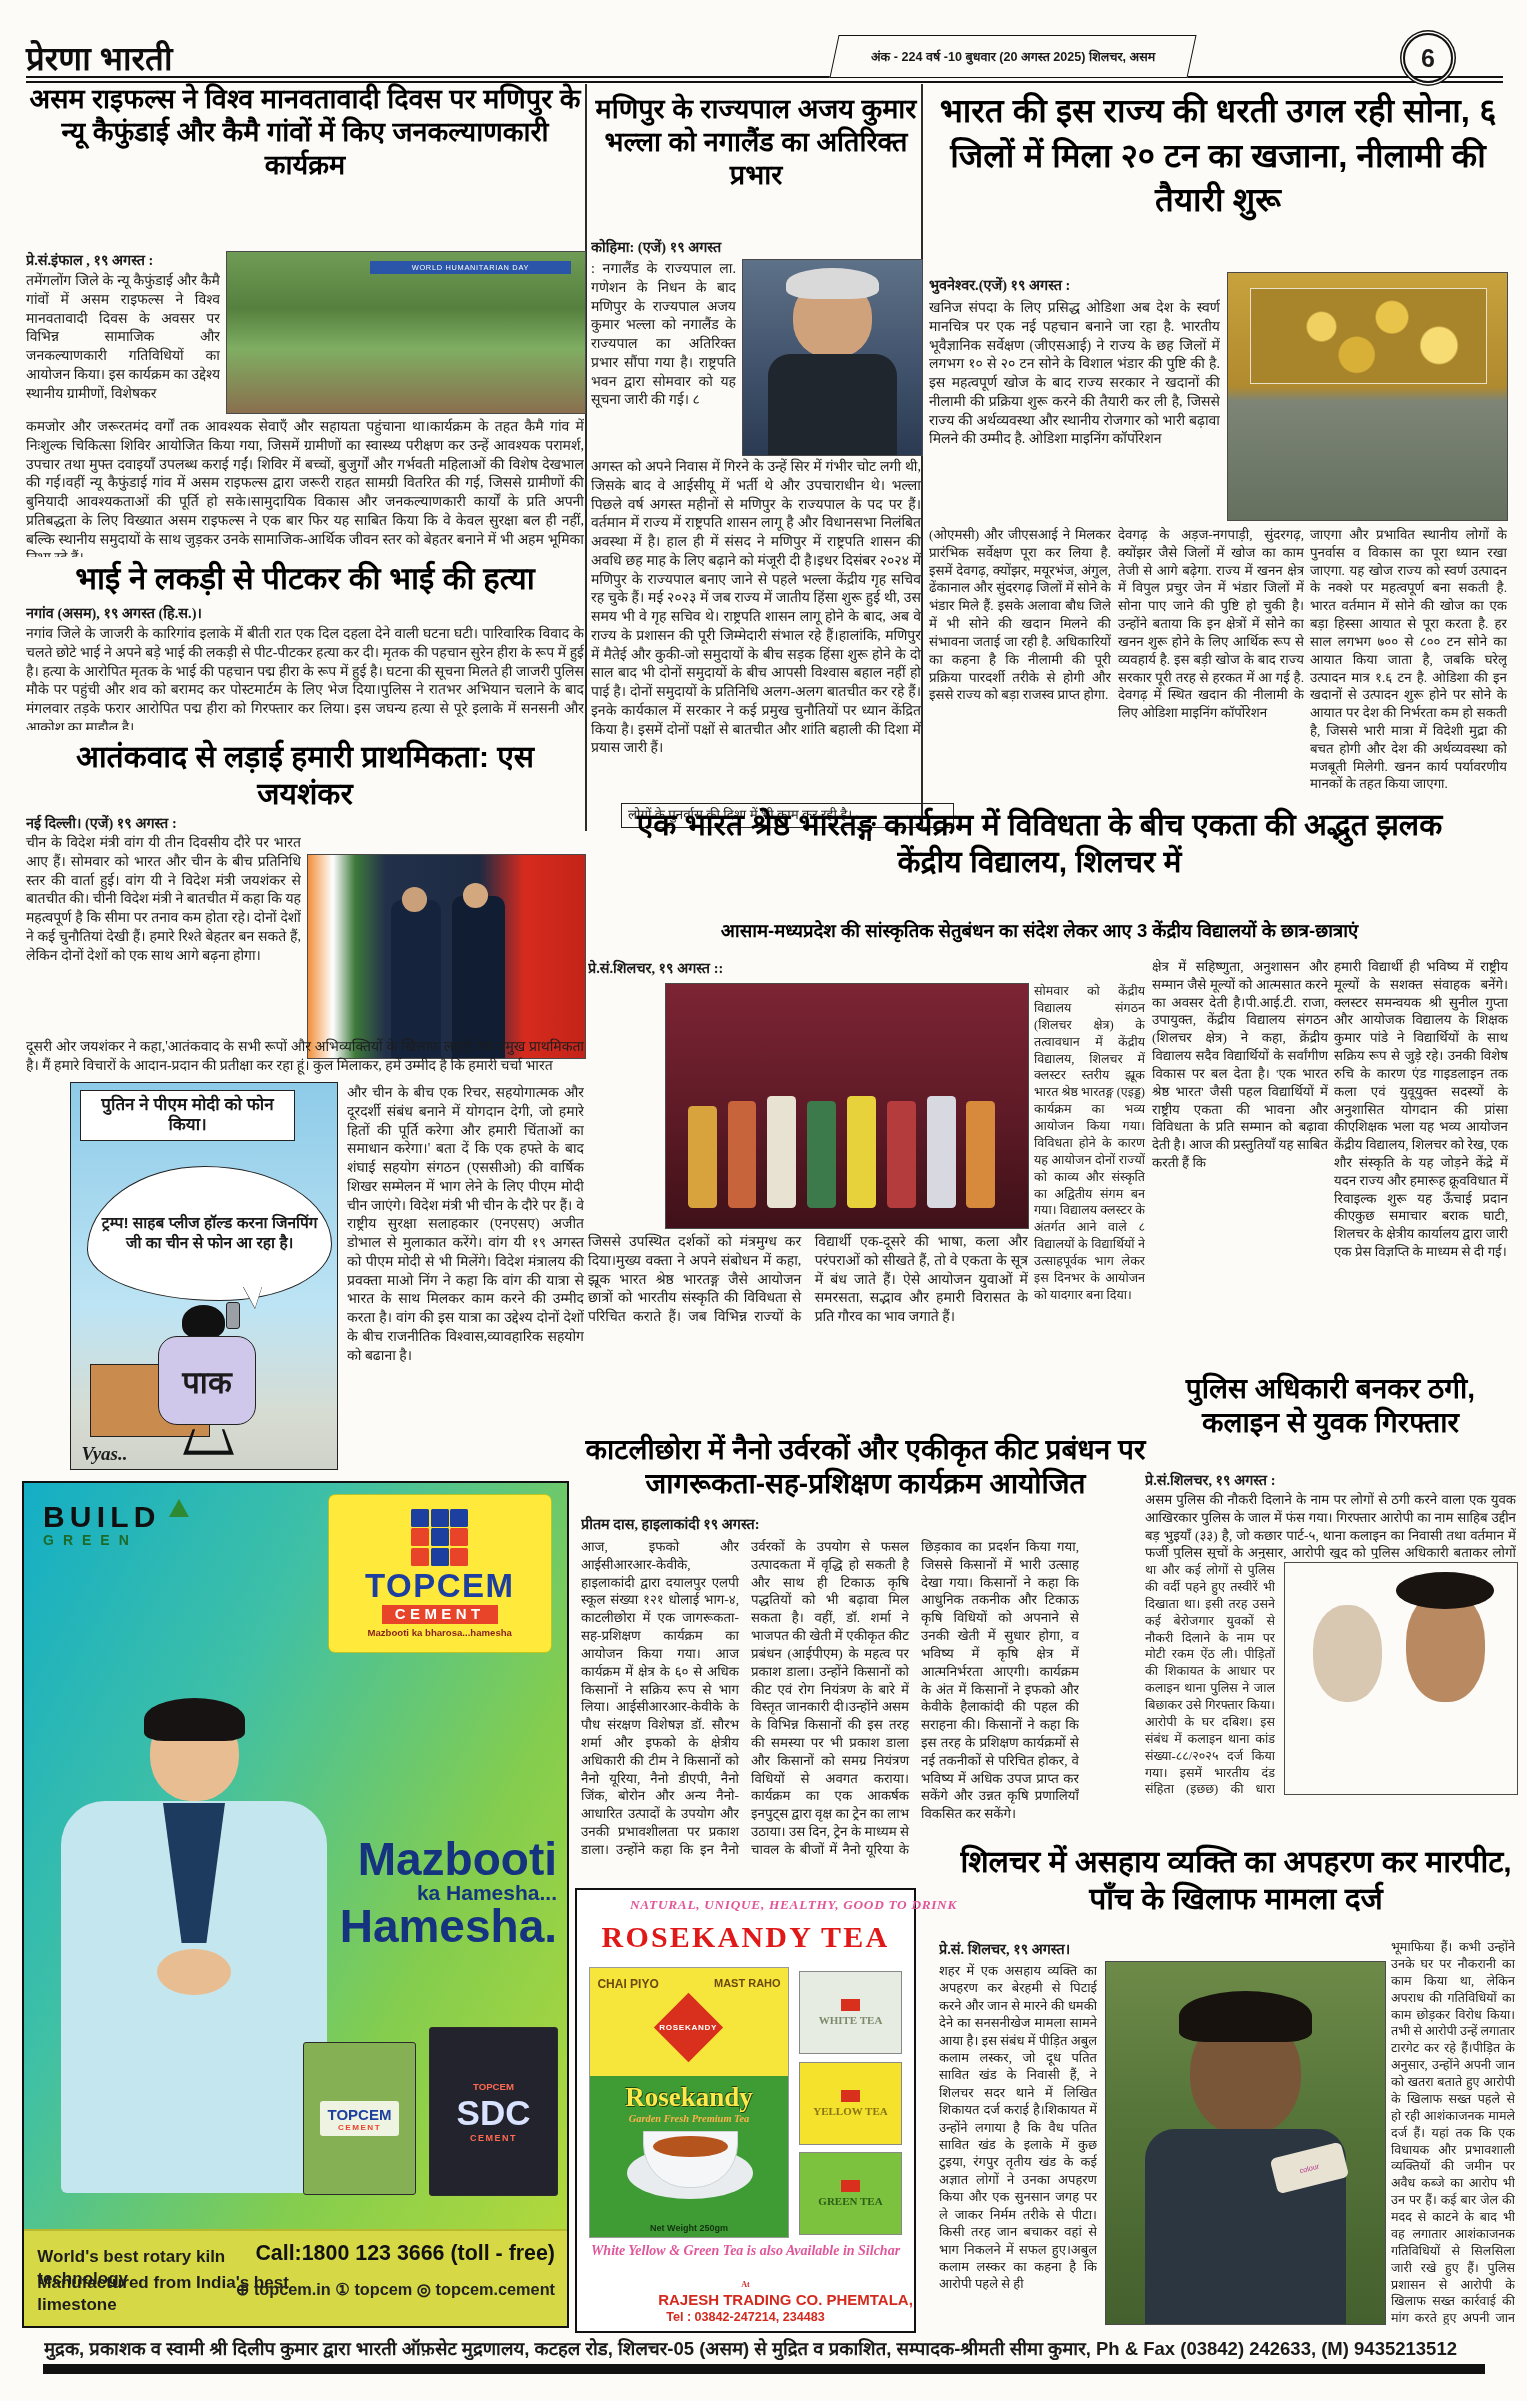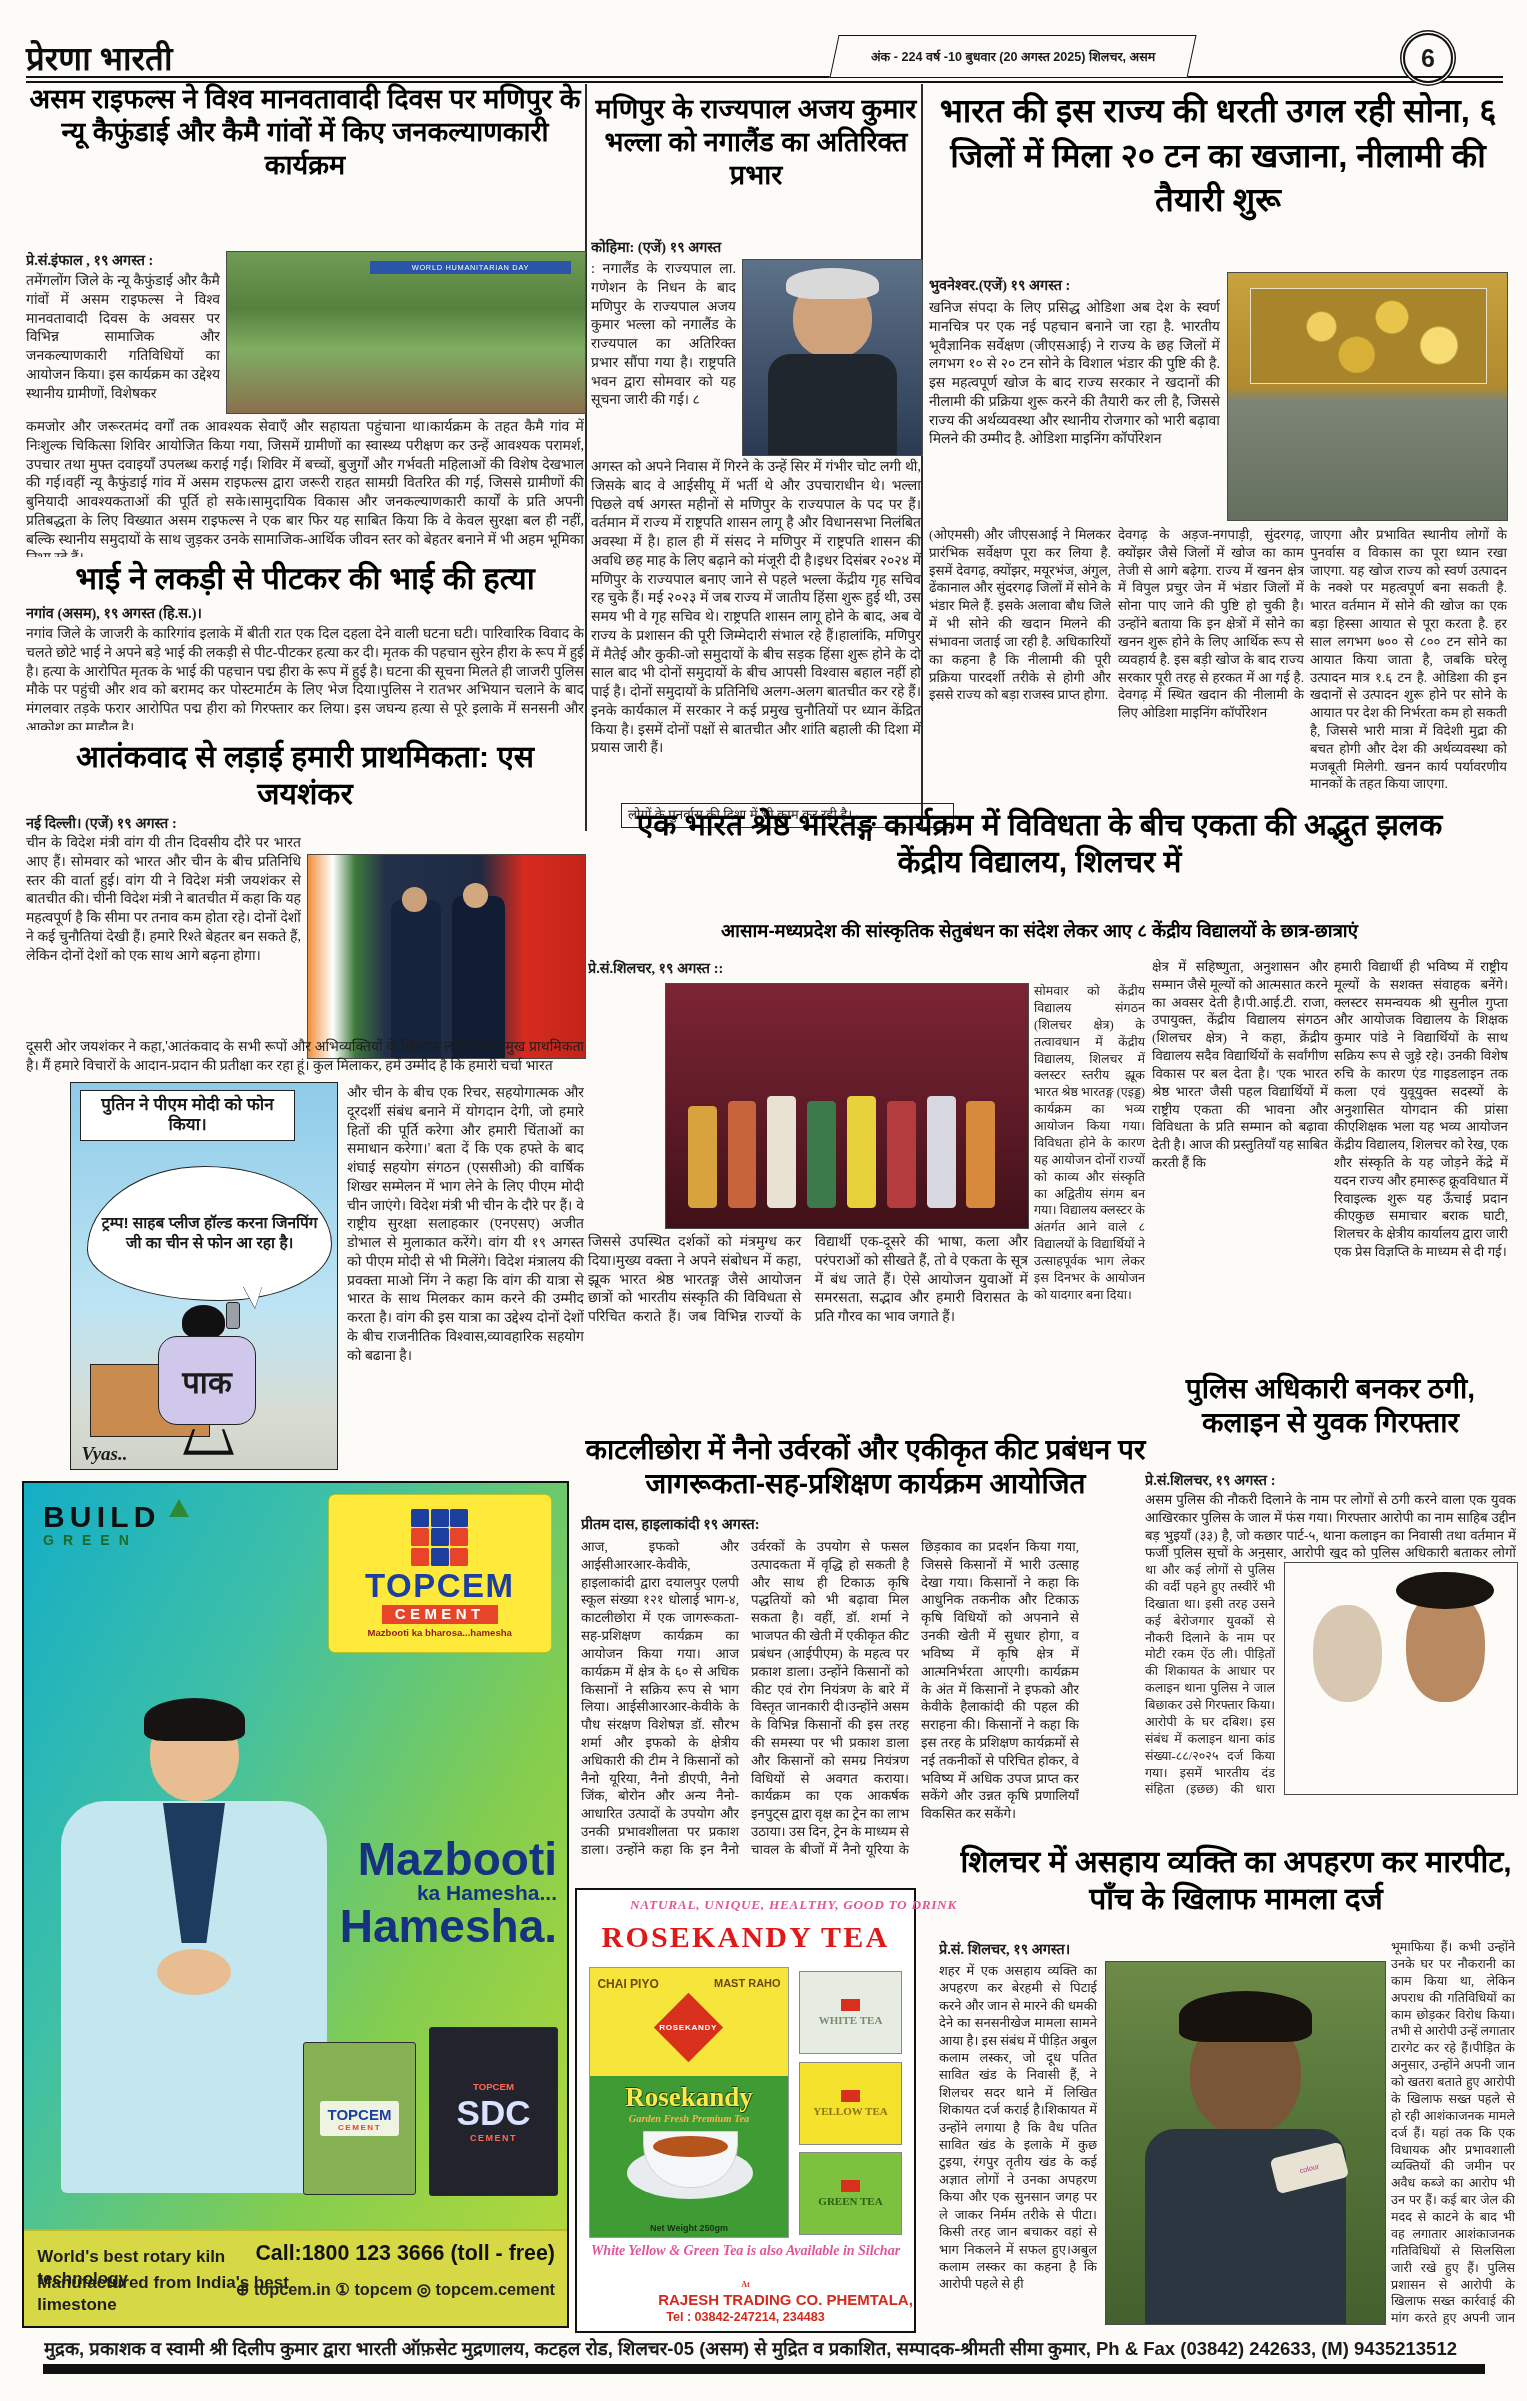--- a/index.html
+++ b/index.html
@@ -183,21 +183,21 @@
   <div class="abs byline" style="left:929px;top:275px;width:296px;">भुवनेश्वर.(एजें) १९ अगस्त :</div>
   <div class="abs body" style="left:929px;top:299px;width:291px;height:220px;">खनिज संपदा के लिए प्रसिद्ध ओडिशा अब देश के स्वर्ण मानचित्र पर एक नई पहचान बनाने जा रहा है. भारतीय भूवैज्ञानिक सर्वेक्षण (जीएसआई) ने राज्य के छह जिलों में लगभग १० से २० टन सोने के विशाल भंडार की पुष्टि की है. इस महत्वपूर्ण खोज के बाद राज्य सरकार ने खदानों की नीलामी की प्रक्रिया शुरू करने की तैयारी कर ली है, जिससे राज्य की अर्थव्यवस्था और स्थानीय रोजगार को भारी बढ़ावा मिलने की उम्मीद है. ओडिशा माइनिंग कॉर्पोरेशन</div>
   <div class="abs photo" style="left:1227px;top:272px;width:279px;height:247px;background:linear-gradient(180deg,#c8a23c 0%,#b08a2e 46%,#7c8576 52%,#66705f 100%);">
     <div class="abs" style="left:8%;top:6%;width:84%;height:38%;background:radial-gradient(circle at 30% 40%,#f0d060 8%,transparent 9%),radial-gradient(circle at 60% 30%,#e8c44a 10%,transparent 11%),radial-gradient(circle at 80% 60%,#f6dc72 9%,transparent 10%),radial-gradient(circle at 45% 70%,#d8b038 12%,transparent 13%),#a8842a;border:1.5px solid #e8e0c8;"></div>
   </div>
   <div class="abs body" style="left:929px;top:526px;width:182px;height:274px;font-size:13.3px;">(ओएमसी) और जीएसआई ने मिलकर प्रारंभिक सर्वेक्षण पूरा कर लिया है. इसमें देवगढ़, क्योंझर, मयूरभंज, अंगुल, ढेंकानाल और सुंदरगढ़ जिलों में सोने के भंडार मिले हैं. इसके अलावा बौध जिले में भी सोने की खदान मिलने की संभावना जताई जा रही है. अधिकारियों का कहना है कि नीलामी की पूरी प्रक्रिया पारदर्शी तरीके से होगी और इससे राज्य को बड़ा राजस्व प्राप्त होगा.</div>
   <div class="abs body" style="left:1118px;top:526px;width:186px;height:274px;font-size:13.3px;">देवगढ़ के अड़ज-नगपाड़ी, सुंदरगढ़, क्योंझर जैसे जिलों में खोज का काम तेजी से आगे बढ़ेगा. राज्य में खनन क्षेत्र में विपुल प्रचुर जेन में भंडार जिलों में सोना पाए जाने की पुष्टि हो चुकी है। उन्होंने बताया कि इन क्षेत्रों में सोने का खनन शुरू होने के लिए आर्थिक रूप से व्यवहार्य है. इस बड़ी खोज के बाद राज्य सरकार पूरी तरह से हरकत में आ गई है. देवगढ़ में स्थित खदान की नीलामी के लिए ओडिशा माइनिंग कॉर्पोरेशन</div>
   <div class="abs body" style="left:1310px;top:526px;width:197px;height:274px;font-size:13.3px;">जाएगा और प्रभावित स्थानीय लोगों के पुनर्वास व विकास का पूरा ध्यान रखा जाएगा. यह खोज राज्य को स्वर्ण उत्पादन के नक्शे पर महत्वपूर्ण बना सकती है. भारत वर्तमान में सोने की खोज का एक बड़ा हिस्सा आयात से पूरा करता है. हर साल लगभग ७०० से ८०० टन सोने का आयात किया जाता है, जबकि घरेलू उत्पादन मात्र १.६ टन है. ओडिशा की इन खदानों से उत्पादन शुरू होने पर सोने के आयात पर देश की निर्भरता कम हो सकती है, जिससे भारी मात्रा में विदेशी मुद्रा की बचत होगी और देश की अर्थव्यवस्था को मजबूती मिलेगी. खनन कार्य पर्यावरणीय मानकों के तहत किया जाएगा.</div>
 
   <div class="abs hl" style="left:627px;top:807px;width:825px;font-size:30px;">एक भारत श्रेष्ठ भारतङ्ग कार्यक्रम में विविधता के बीच एकता की अद्भुत झलक केंद्रीय विद्यालय, शिलचर में</div>
-  <div class="abs hl" style="left:627px;top:920px;width:825px;font-size:18.5px;">आसाम-मध्यप्रदेश की सांस्कृतिक सेतुबंधन का संदेश लेकर आए ८ केंद्रीय विद्यालयों के छात्र-छात्राएं</div>
+  <div class="abs hl" style="left:627px;top:920px;width:825px;font-size:18.5px;">आसाम-मध्यप्रदेश की सांस्कृतिक सेतुबंधन का संदेश लेकर आए 3 केंद्रीय विद्यालयों के छात्र-छात्राएं</div>
   <div class="abs byline" style="left:588px;top:958px;width:222px;">प्रे.सं.शिलचर, १९ अगस्त ::</div>
   <div class="abs photo" style="left:665px;top:983px;width:362px;height:244px;background:linear-gradient(180deg,#7c2434 0%,#5d1a26 55%,#3f1118 100%);">
     <div class="abs" style="left:6%;top:50%;width:8%;height:42%;background:#d8a23c;border-radius:4.4px;"></div>
     <div class="abs" style="left:17%;top:48%;width:8%;height:44%;background:#c8643c;border-radius:4.4px;"></div>
     <div class="abs" style="left:28%;top:46%;width:8%;height:46%;background:#e8e2d2;border-radius:4.4px;"></div>
     <div class="abs" style="left:39%;top:48%;width:8%;height:44%;background:#3c7a4c;border-radius:4.4px;"></div>
     <div class="abs" style="left:50%;top:46%;width:8%;height:46%;background:#e8d23c;border-radius:4.4px;"></div>
     <div class="abs" style="left:61%;top:48%;width:8%;height:44%;background:#b43c3c;border-radius:4.4px;"></div>
     <div class="abs" style="left:72%;top:46%;width:8%;height:46%;background:#d8d8e0;border-radius:4.4px;"></div>
     <div class="abs" style="left:83%;top:48%;width:8%;height:44%;background:#d88a3c;border-radius:4.4px;"></div>

